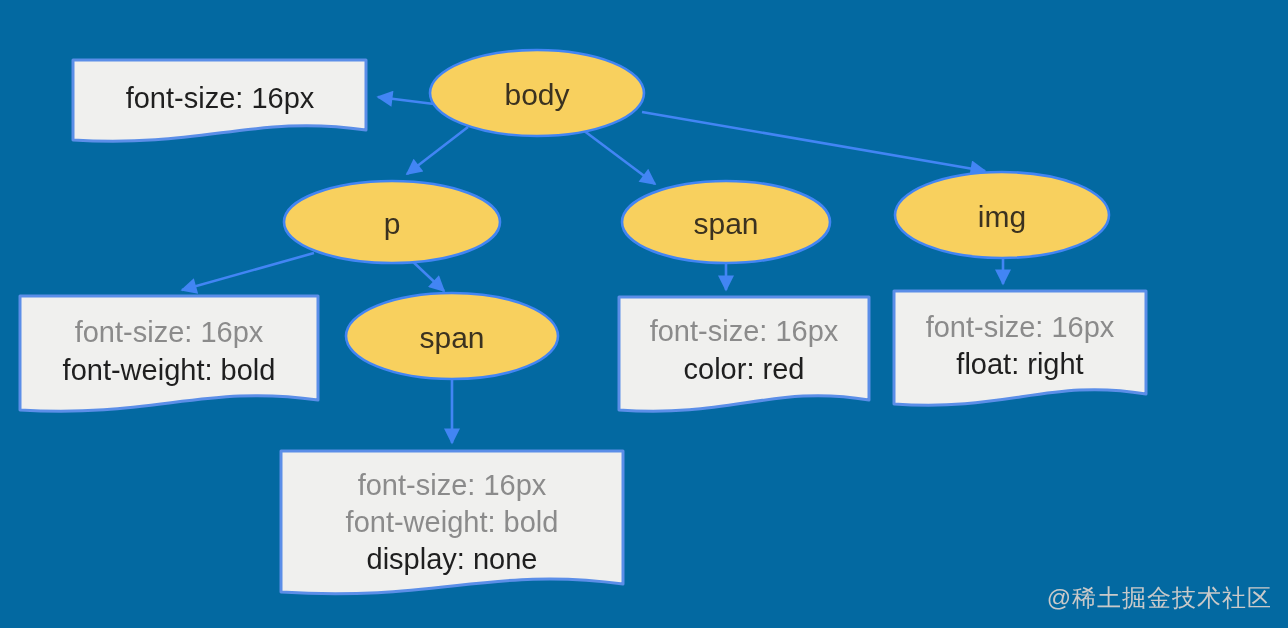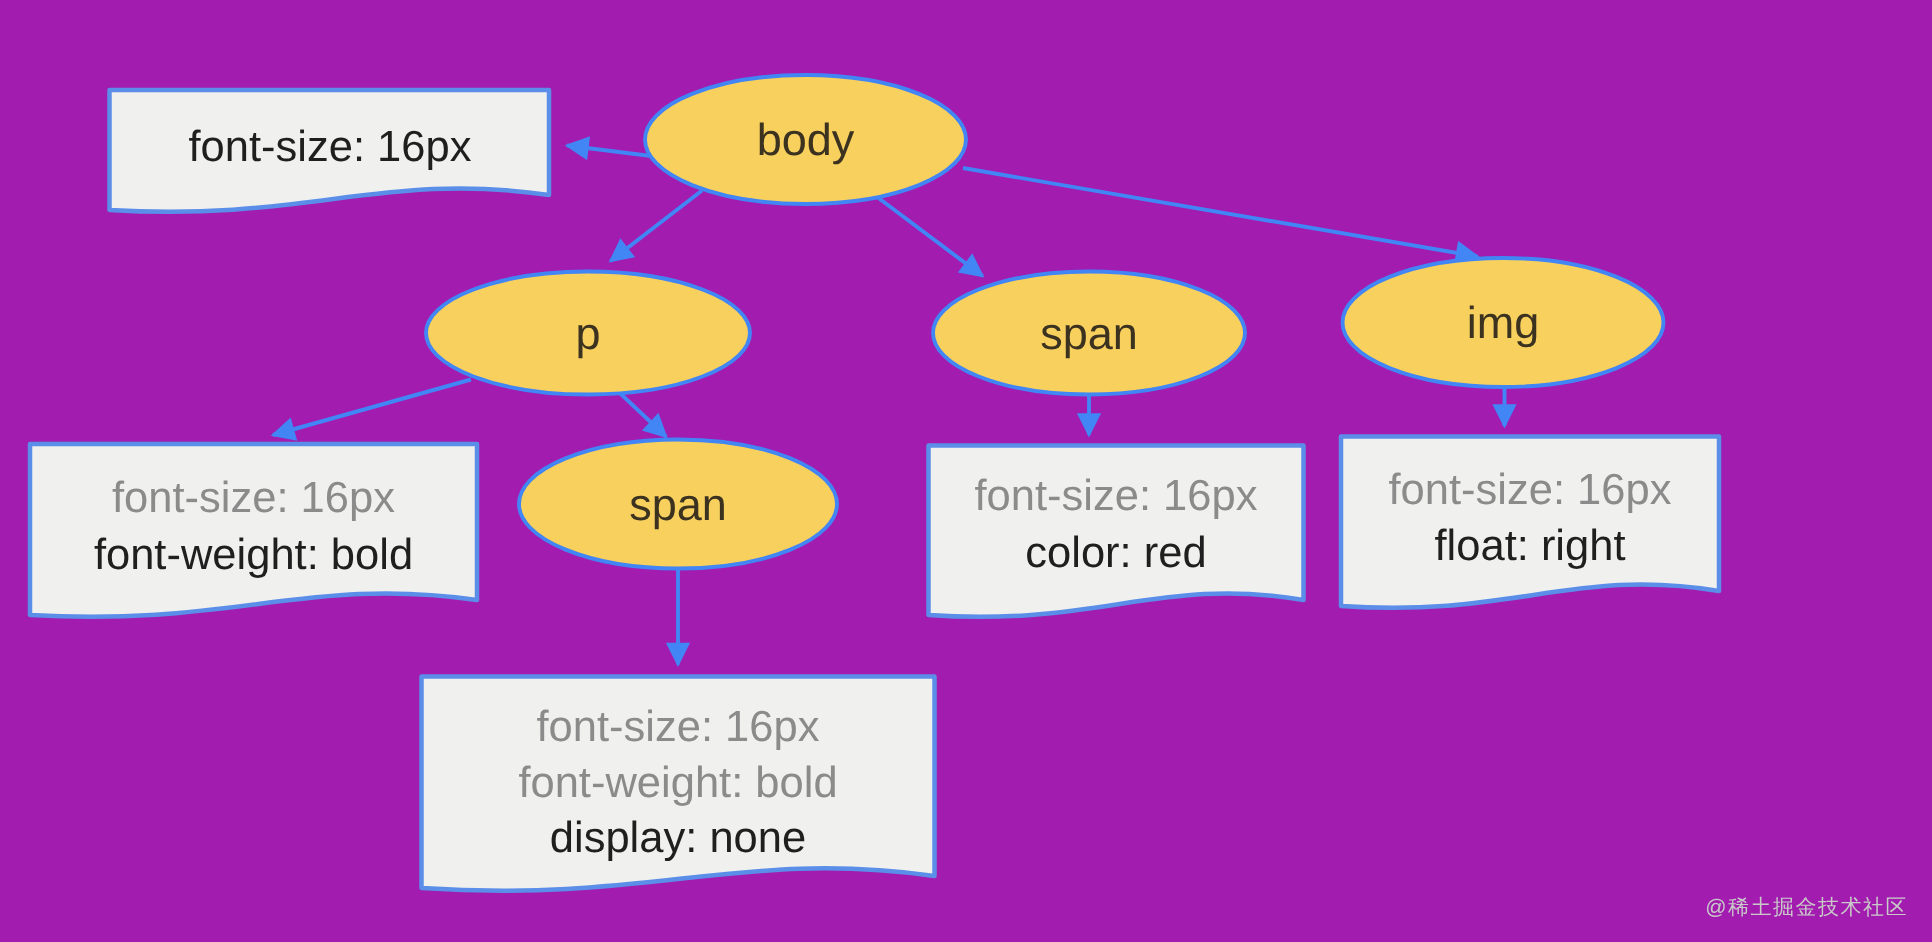--- a/index.html
+++ b/index.html
@@ -5,21 +5,21 @@
   html, body {
     margin: 0;
     padding: 0;
     background: #ffffff;
     font-family: "Liberation Sans", sans-serif;
   }
   .stage {
     position: relative;
     width: 1288px;
     height: 628px;
-    background: #a21caf;
+    background: #0369a1;
     overflow: hidden;
   }
   svg { display: block; }
   .node-ellipse {
     fill: #f8d05e;
     stroke: #4285f4;
     stroke-width: 2.6;
   }
   .note-shape {
     fill: #f0f0ee;
@@ -44,21 +44,21 @@
     fill: #1f1f1f;
     text-anchor: middle;
   }
   .note-line.muted {
     fill: #8b8b8b;
   }
   .watermark {
     position: absolute;
     right: 16px;
     bottom: 14px;
-    font-size: 14px;
+    font-size: 24px;
     color: #c9c9c9;
     letter-spacing: 1px;
     user-select: none;
   }
 </style>
 </head>
 <body>
 
 <div class="stage">
   <svg width="1288" height="628" viewBox="0 0 1288 628">

